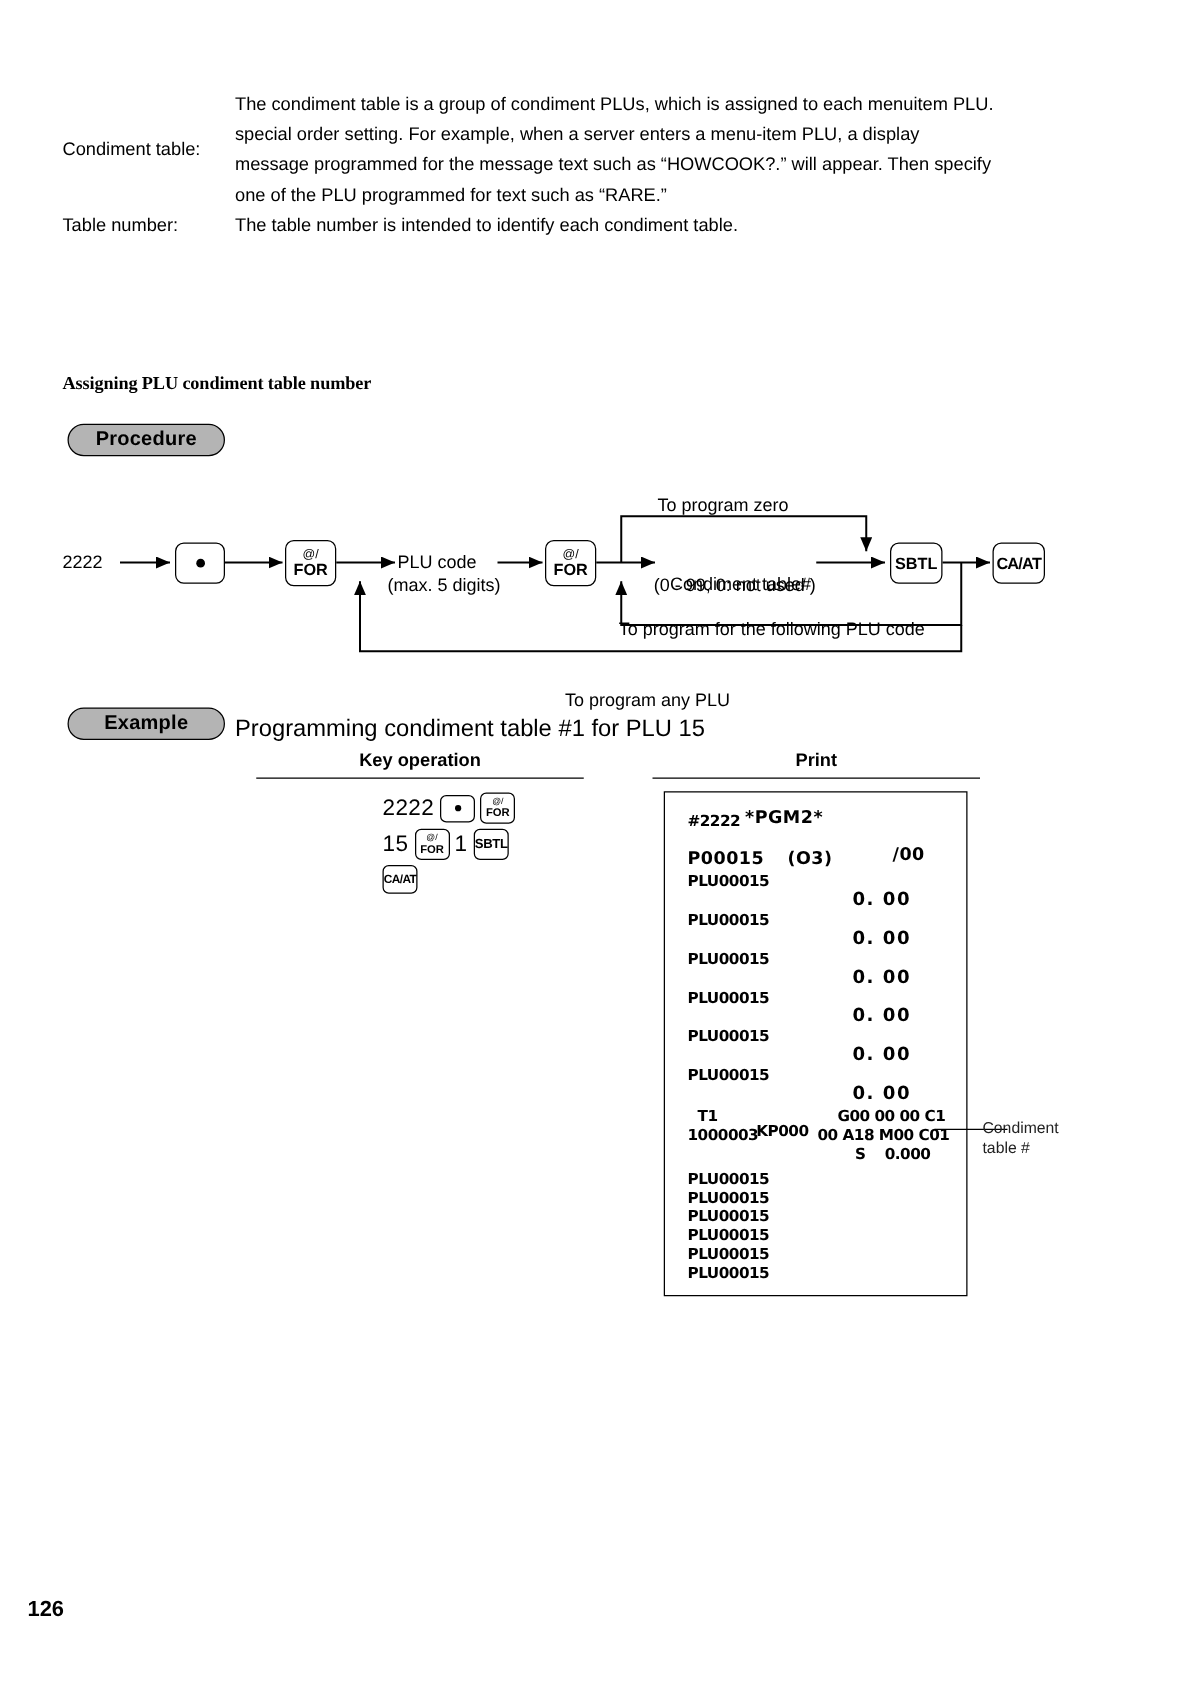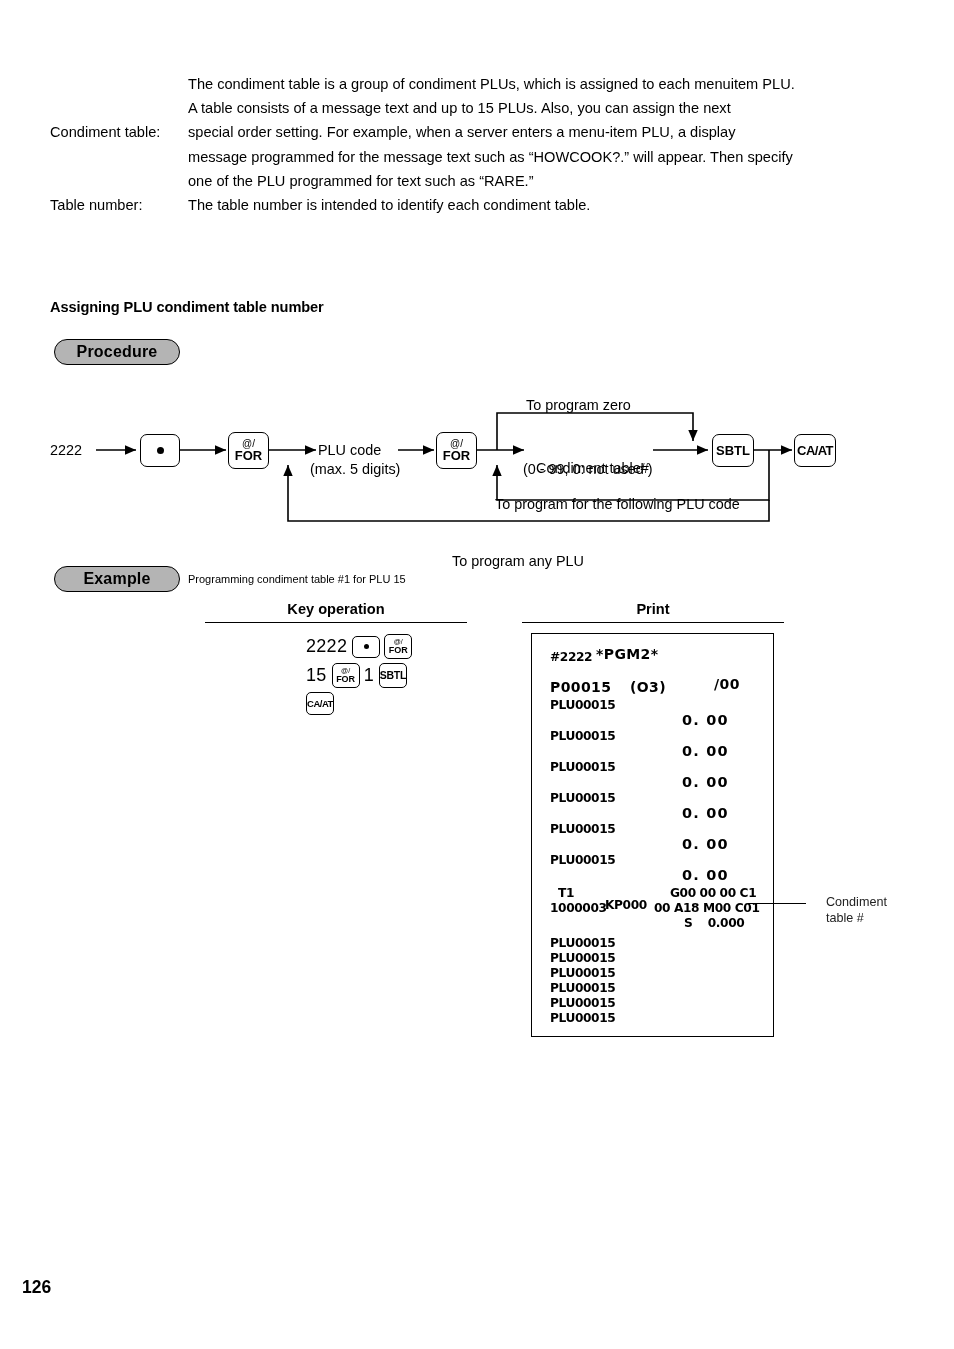--- a/index.html
+++ b/index.html
@@ -42,20 +42,21 @@
   }
 
   
   #section-heading {
     position: absolute;
     left: 50px;
     top: 299px;
     font-size: 14.6px;
     font-weight: bold;
     letter-spacing: -0.1px;
+    font-family: Liberation Serif, serif;
   }
 
   
   .badge {
     position: absolute;
     background: #b4b4b4;
     border: 1.6px solid #000000;
     border-radius: 13px;
     box-sizing: border-box;
     text-align: center;
@@ -118,21 +119,21 @@
   .keycap .dot {
     width: 7px; height: 7px; border-radius: 50%;
     background: #000000;
   }
 
   
   #example-caption {
     position: absolute;
     left: 188px;
     top: 573px;
-    font-size: 11px;
+    font-size: 19px;
     white-space: nowrap;
   }
   .col-head {
     position: absolute;
     font-size: 14.6px;
     font-weight: bold;
     text-align: center;
   }
   #head-keyop { left: 236px; top: 601px; width: 200px; }
   #head-print { left: 553px; top: 601px; width: 200px; }
@@ -228,42 +229,40 @@
     border-top: 1.3px solid #000000;
   }
   #callout-text {
     position: absolute;
     left: 786px;
     top: 895px;
     font-size: 12.6px;
     line-height: 15.5px;
     color: #222222;
     white-space: nowrap;
-    margin-left: 40px;
   }
 
   
   #page-number {
     position: absolute;
     left: 22px;
     top: 1277px;
     font-size: 17.5px;
     font-weight: bold;
   }
 </style>
 </head>
 <body>
 
 <div id="intro">
 
   <div class="intro-row">
     <div class="intro-label">Condiment table:</div>
     <div class="intro-body">
       <div>The condiment table is a group of condiment PLUs, which is assigned to each menuitem PLU.</div>
-      <div>A table consists of a message text and up to 15 PLUs. Also, you can assign the next</div>
       <div>special order setting. For example, when a server enters a menu-item PLU, a display</div>
       <div>message programmed for the message text such as “HOWCOOK?.” will appear. Then specify</div>
       <div>one of the PLU programmed for text such as “RARE.”</div>
     </div>
   </div>
 
   <div class="intro-row">
     <div class="intro-label">Table number:</div>
     <div class="intro-body">
       <div>The table number is intended to identify each condiment table.</div>

